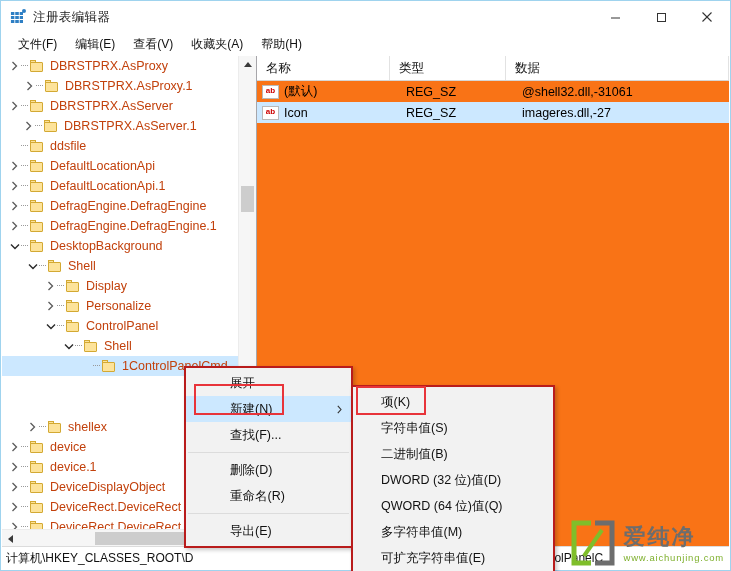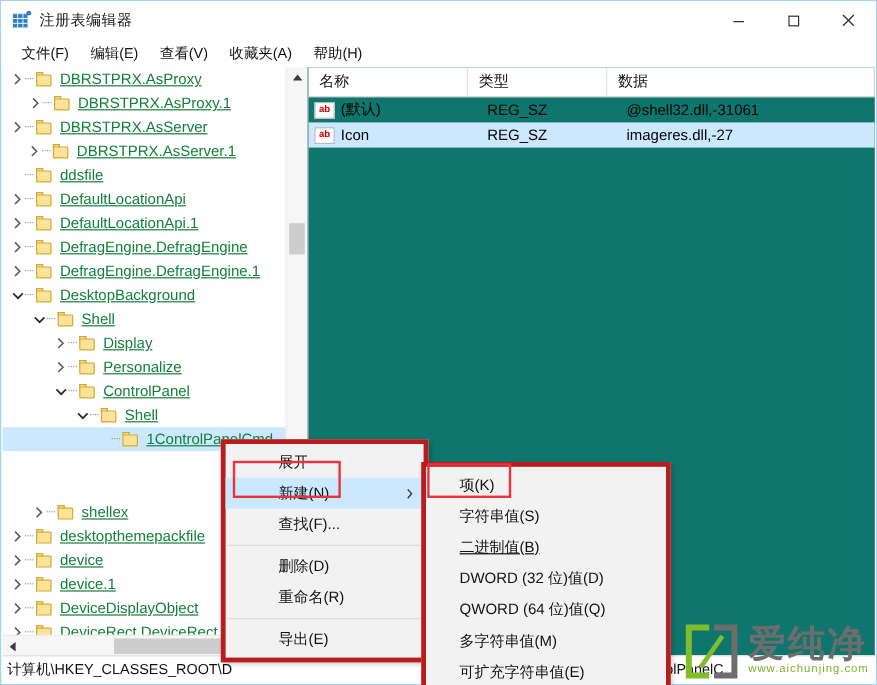--- a/index.html
+++ b/index.html
@@ -23,34 +23,34 @@
   .winbtn{width:46px;height:32px;display:flex;align-items:center;justify-content:center;cursor:default;}
   .winbtn svg{display:block;}
 
   
   .menubar{height:22px;display:flex;align-items:center;padding-left:8px;background:#fff;}
   .menu-item{padding:2px 9px;font-size:12px;color:#111;cursor:default;}
 
   
   .main{position:absolute;left:1px;top:55px;right:1px;bottom:23px;display:flex;background:#fff;}
   .pane-left{position:relative;width:254px;background:#fff;border-right:1px solid #a7a6aa;overflow:hidden;}
-  .pane-right{position:relative;flex:1;background:#0f766e;overflow:hidden;}
+  .pane-right{position:relative;flex:1;background:#f97316;overflow:hidden;}
 
   
   .tree{position:absolute;left:0;top:0;right:17px;top:0;bottom:17px;overflow:hidden;}
   .trow{height:20px;display:flex;align-items:center;white-space:nowrap;cursor:default;font-size:12.5px;}
   .trow.sel{background:#cce8ff;}
   .twist{width:13px;height:20px;display:flex;align-items:center;justify-content:center;flex:none;color:#5a5a5a;}
   .twist svg{display:block;}
   .tdash{width:9px;height:20px;flex:none;position:relative;}
   .tdash:before{content:"";position:absolute;left:0;top:9px;width:7px;border-top:1px dotted #9a9a9a;}
   .folder{width:15px;height:13px;flex:none;margin-right:5px;position:relative;}
   .folder .body{position:absolute;left:0;top:2px;width:13px;height:10px;background:#fde39a;border:1px solid #d3a933;box-sizing:border-box;border-radius:0 1px 1px 1px;}
   .folder .tab{position:absolute;left:0;top:0px;width:6px;height:3px;background:#fde39a;border:1px solid #d3a933;border-bottom:none;box-sizing:border-box;}
-  .tlabel{color:#15803d;text-decoration:underline;}
+  .tlabel{color:#c2410c;}
 
   
   .vscroll{position:absolute;right:0;top:0;width:17px;bottom:17px;background:#f6f6f6;border-left:1px solid #ececec;}
   .vscroll .arrow{height:17px;display:flex;align-items:center;justify-content:center;color:#606060;}
   .vscroll .thumb{position:absolute;left:2px;right:2px;top:130px;height:26px;background:#cdcdcd;}
   
   .hscroll{position:absolute;left:0;right:17px;bottom:0;height:17px;background:#f6f6f6;border-top:1px solid #ececec;}
   .hscroll .arrow{position:absolute;left:0;top:0;width:17px;height:17px;display:flex;align-items:center;justify-content:center;color:#606060;}
   .hscroll .thumb{position:absolute;left:93px;top:2px;height:13px;width:160px;background:#cdcdcd;}
   .corner{position:absolute;right:0;bottom:0;width:17px;height:17px;background:#f6f6f6;}
@@ -65,34 +65,34 @@
   .lvrow.sel{background:#cce8ff;}
   .lv-c{padding-left:9px;box-sizing:border-box;white-space:nowrap;overflow:hidden;}
   .abicon{width:15px;height:12px;flex:none;margin-left:5px;margin-right:4px;border:1px solid #b9b9b9;background:#fff;
      color:#c00;font-size:8px;line-height:10px;text-align:center;font-weight:bold;font-family:"Liberation Sans",sans-serif;}
 
   
   .statusbar{position:absolute;left:1px;right:1px;bottom:1px;height:22px;border-top:1px solid #dcdcdc;background:#fff;
      font-size:12px;color:#111;display:flex;align-items:center;padding-left:4px;white-space:nowrap;overflow:hidden;}
 
   
-  .ctxmenu{position:absolute;background:#f2f2f2;border:4px solid #b91c1c;box-shadow:2px 2px 4px rgba(0,0,0,.22);
+  .ctxmenu{position:absolute;background:#f2f2f2;border:2px solid #b91c1c;box-shadow:2px 2px 4px rgba(0,0,0,.22);
      padding:2px 0;z-index:40;}
   .ctxitem{height:26px;display:flex;align-items:center;padding-left:44px;padding-right:26px;font-size:12.5px;color:#111;
      white-space:nowrap;cursor:default;position:relative;}
   .ctxitem.hl{background:#cce8ff;}
   .ctxsep{height:1px;background:#dcdcdc;margin:4px 2px;}
   .ctxarrow{position:absolute;right:9px;top:0;height:26px;display:flex;align-items:center;color:#444;font-size:10px;}
   .redbox{position:absolute;border:2.5px solid #e8343a;box-sizing:border-box;z-index:60;pointer-events:none;}
 
   
   .watermark{position:absolute;right:6px;bottom:4px;display:flex;align-items:center;z-index:70;}
   .wm-logo{width:46px;height:46px;position:relative;flex:none;margin-right:8px;}
   .wm-text{display:flex;flex-direction:column;justify-content:center;}
-  .wm-cn{font-size:31px;font-weight:bold;color:#6d6d6d;letter-spacing:2px;line-height:26px;}
+  .wm-cn{font-size:22px;font-weight:bold;color:#6d6d6d;letter-spacing:2px;line-height:26px;}
   .wm-url{font-size:9.5px;color:#7fb02e;letter-spacing:.8px;margin-top:2px;}
 </style>
 </head>
 <body>
 
 <div class="window">
 
   <div class="titlebar">
     <div class="app-icon">
       <div class="grid"></div>
@@ -348,33 +348,20 @@
             <div class="twist">
               <svg width="7" height="10" viewBox="0 0 7 10">
                 <path d="M1.5 1 L5.5 5 L1.5 9" fill="none" stroke="#5a5a5a" stroke-width="1.3"></path>
               </svg>
             </div>
             <div class="tdash"></div>
             <div class="folder">
               <div class="tab"></div>
               <div class="body"></div>
             </div>
-            <div class="tlabel">desktopthemepackfile</div>
-          </div>
-          <div class="trow" style="padding-left: 6px;">
-            <div class="twist">
-              <svg width="7" height="10" viewBox="0 0 7 10">
-                <path d="M1.5 1 L5.5 5 L1.5 9" fill="none" stroke="#5a5a5a" stroke-width="1.3"></path>
-              </svg>
-            </div>
-            <div class="tdash"></div>
-            <div class="folder">
-              <div class="tab"></div>
-              <div class="body"></div>
-            </div>
             <div class="tlabel">device</div>
           </div>
           <div class="trow" style="padding-left: 6px;">
             <div class="twist">
               <svg width="7" height="10" viewBox="0 0 7 10">
                 <path d="M1.5 1 L5.5 5 L1.5 9" fill="none" stroke="#5a5a5a" stroke-width="1.3"></path>
               </svg>
             </div>
             <div class="tdash"></div>
             <div class="folder">
@@ -509,21 +496,21 @@
       </div>
     </div>
 
   <div class="ctxmenu" style="left:350px;top:384px;width:200px;" id="submenu">
       <div class="ctxitem" style="padding-left: 28px;">
         <span>项(K)</span>
       </div>
       <div class="ctxitem" style="padding-left: 28px;">
         <span>字符串值(S)</span>
       </div>
-      <div class="ctxitem" style="padding-left: 28px; text-decoration: underline;">
+      <div class="ctxitem" style="padding-left: 28px;">
         <span>二进制值(B)</span>
       </div>
       <div class="ctxitem" style="padding-left: 28px;">
         <span>DWORD (32 位)值(D)</span>
       </div>
       <div class="ctxitem" style="padding-left: 28px;">
         <span>QWORD (64 位)值(Q)</span>
       </div>
       <div class="ctxitem" style="padding-left: 28px;">
         <span>多字符串值(M)</span>

